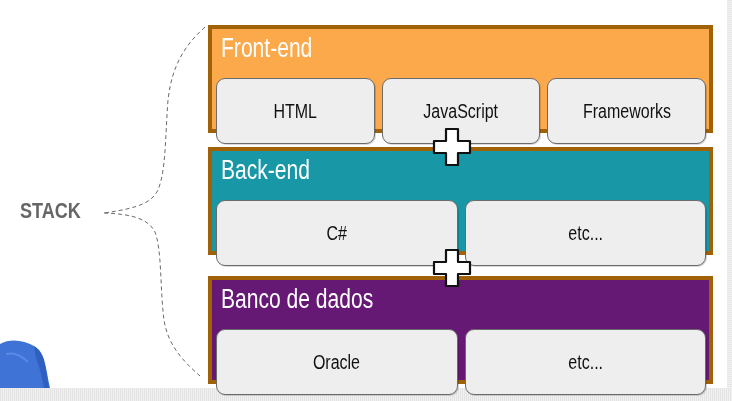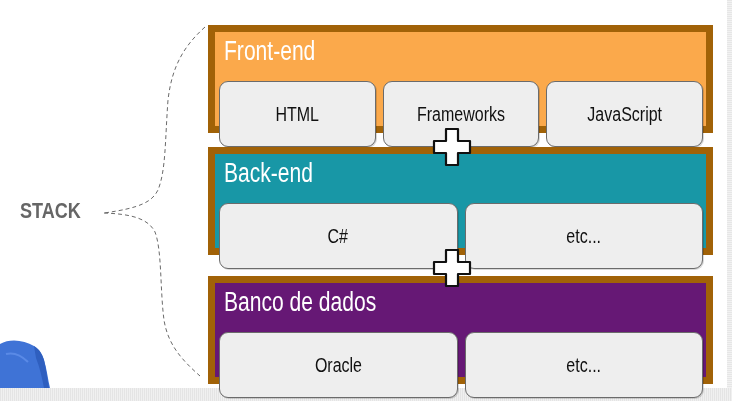--- a/index.html
+++ b/index.html
@@ -55,21 +55,21 @@
       left: 0;
       top: 330px;
       width: 60px;
       height: 58px;
     }
     .layer {
       position: absolute;
       left: 208px;
       width: 505px;
       height: 108px;
-      border: 7px solid #a16207;
+      border: 4px solid #a16207;
       box-sizing: border-box;
     }
     .layer-title {
       position: absolute;
       left: 9px;
       top: 4px;
       font-family: "Liberation Sans", sans-serif;
       font-size: 27px;
       color: #ffffff;
       transform: scaleX(0.78);
@@ -129,24 +129,24 @@
   <path d="M104 213 C130 214, 148 218, 155 232 C162 250, 160 290, 164 320 C168 345, 182 360, 200 376" stroke="#6a6a6a" stroke-width="1" stroke-dasharray="4,3" fill="none"></path>
 </svg>
 
 <div class="layer" style="top:25px; background:#fba94b;">
   <div class="layer-title">Front-end</div>
   <div class="chips">
     <div class="chip">
         <span>HTML</span>
       </div>
     <div class="chip">
-        <span>Frameworks</span>
+        <span>JavaScript</span>
       </div>
     <div class="chip">
-        <span>JavaScript</span>
+        <span>Frameworks</span>
       </div>
   </div>
 </div>
 
 <div class="layer" style="top:147px; background:#1897a6;">
   <div class="layer-title">Back-end</div>
   <div class="chips">
     <div class="chip">
         <span>C#</span>
       </div>

